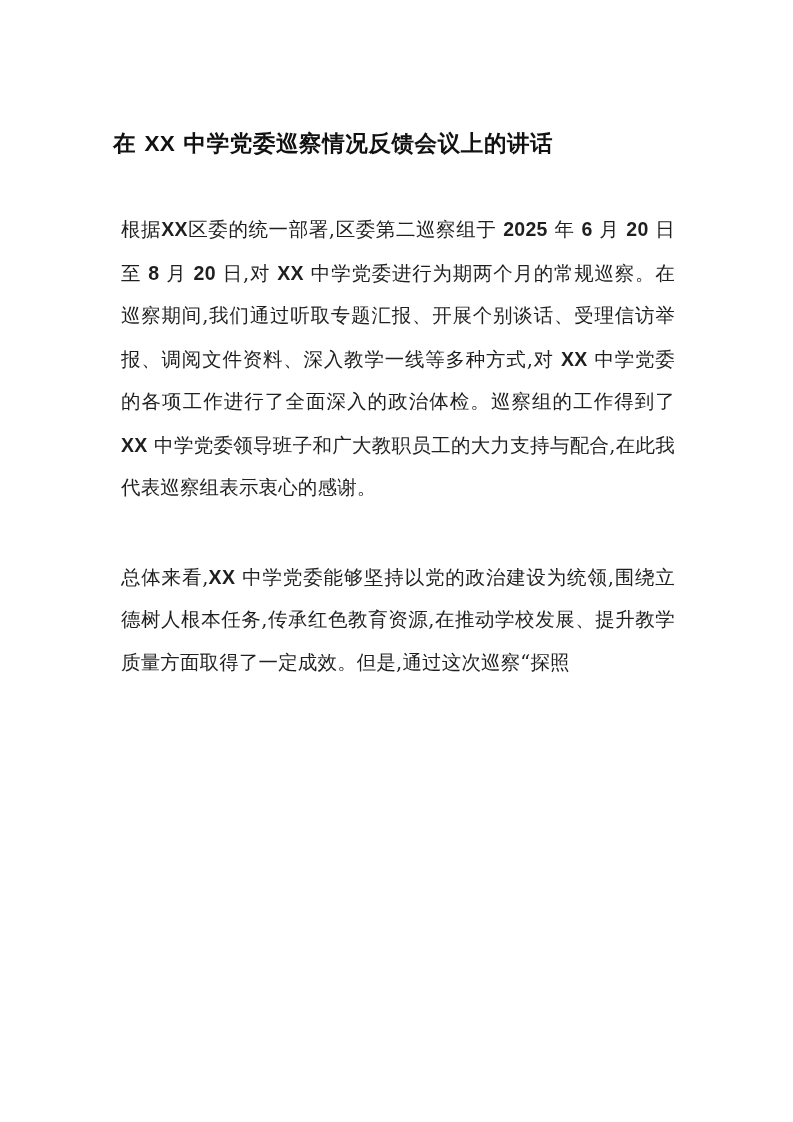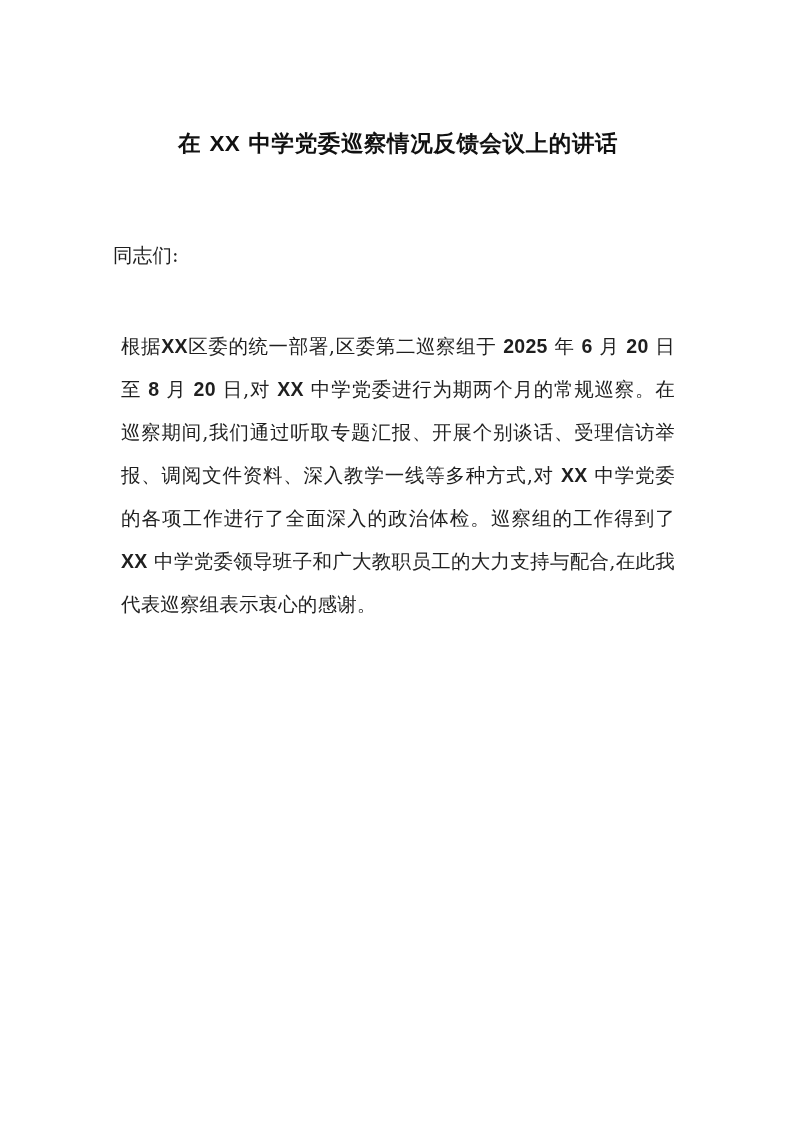--- a/index.html
+++ b/index.html
@@ -25,21 +25,21 @@
   }
 
   .doc-body {
     position: absolute;
     left: 113px;
     top: 0;
     width: 570px;
   }
 
   .doc-title {
-    text-align: center;
+    text-align: left;
     font-family: "DejaVu Serif", "Liberation Serif", serif;
     font-size: 22.5px;
     font-weight: 700;
     letter-spacing: 0.6px;
     line-height: 34px;
     margin: 0;
     padding-top: 126px;
     color: #111111;
     white-space: nowrap;
   }
@@ -89,21 +89,21 @@
 </style>
 </head>
 <body>
 
 <div class="page">
 
   <div class="doc-body">
 
     <h1 class="doc-title"><span>在 </span><span class="lat">XX</span><span> 中学党委巡察情况反馈会议上的讲话</span></h1>
 
-    <p class="salutation">同志们:</p>
 
     <p class="para para-first"><span>根据</span><span class="lat">XX</span><span>区委的统一部署,区委第二巡察组于 </span><span class="lat">2025</span><span> 年 </span><span class="lat">6</span><span> 月 </span><span class="lat">20</span><span> 日至 </span><span class="lat">8</span><span> 月 </span><span class="lat">20</span><span> 日,对 </span><span class="lat">XX</span><span> 中学党委进行为期两个月的常规巡察。在巡察期间,我们通过听取专题汇报、开展个别谈话、受理信访举报、调阅文件资料、深入教学一线等多种方式,对 </span><span class="lat">XX</span><span> 中学党委的各项工作进行了全面深入的政治体检。巡察组的工作得到了 </span><span class="lat">XX</span><span> 中学党委领导班子和广大教职员工的大力支持与配合,在此我代表巡察组表示衷心的感谢。</span></p>
 
 
+    <p class="para clip-line"><span>总体来看,</span><span class="lat">XX</span><span> 中学党委能够坚持以党的政治建设为统领,围绕立德树人根本任务,传承红色教育资源,在推动学校发展、提升教学质量方面取得了一定成效。但是,通过这次巡察“探照</span></p>
 
   </div>
 
 </div>
 
 </body></html>

